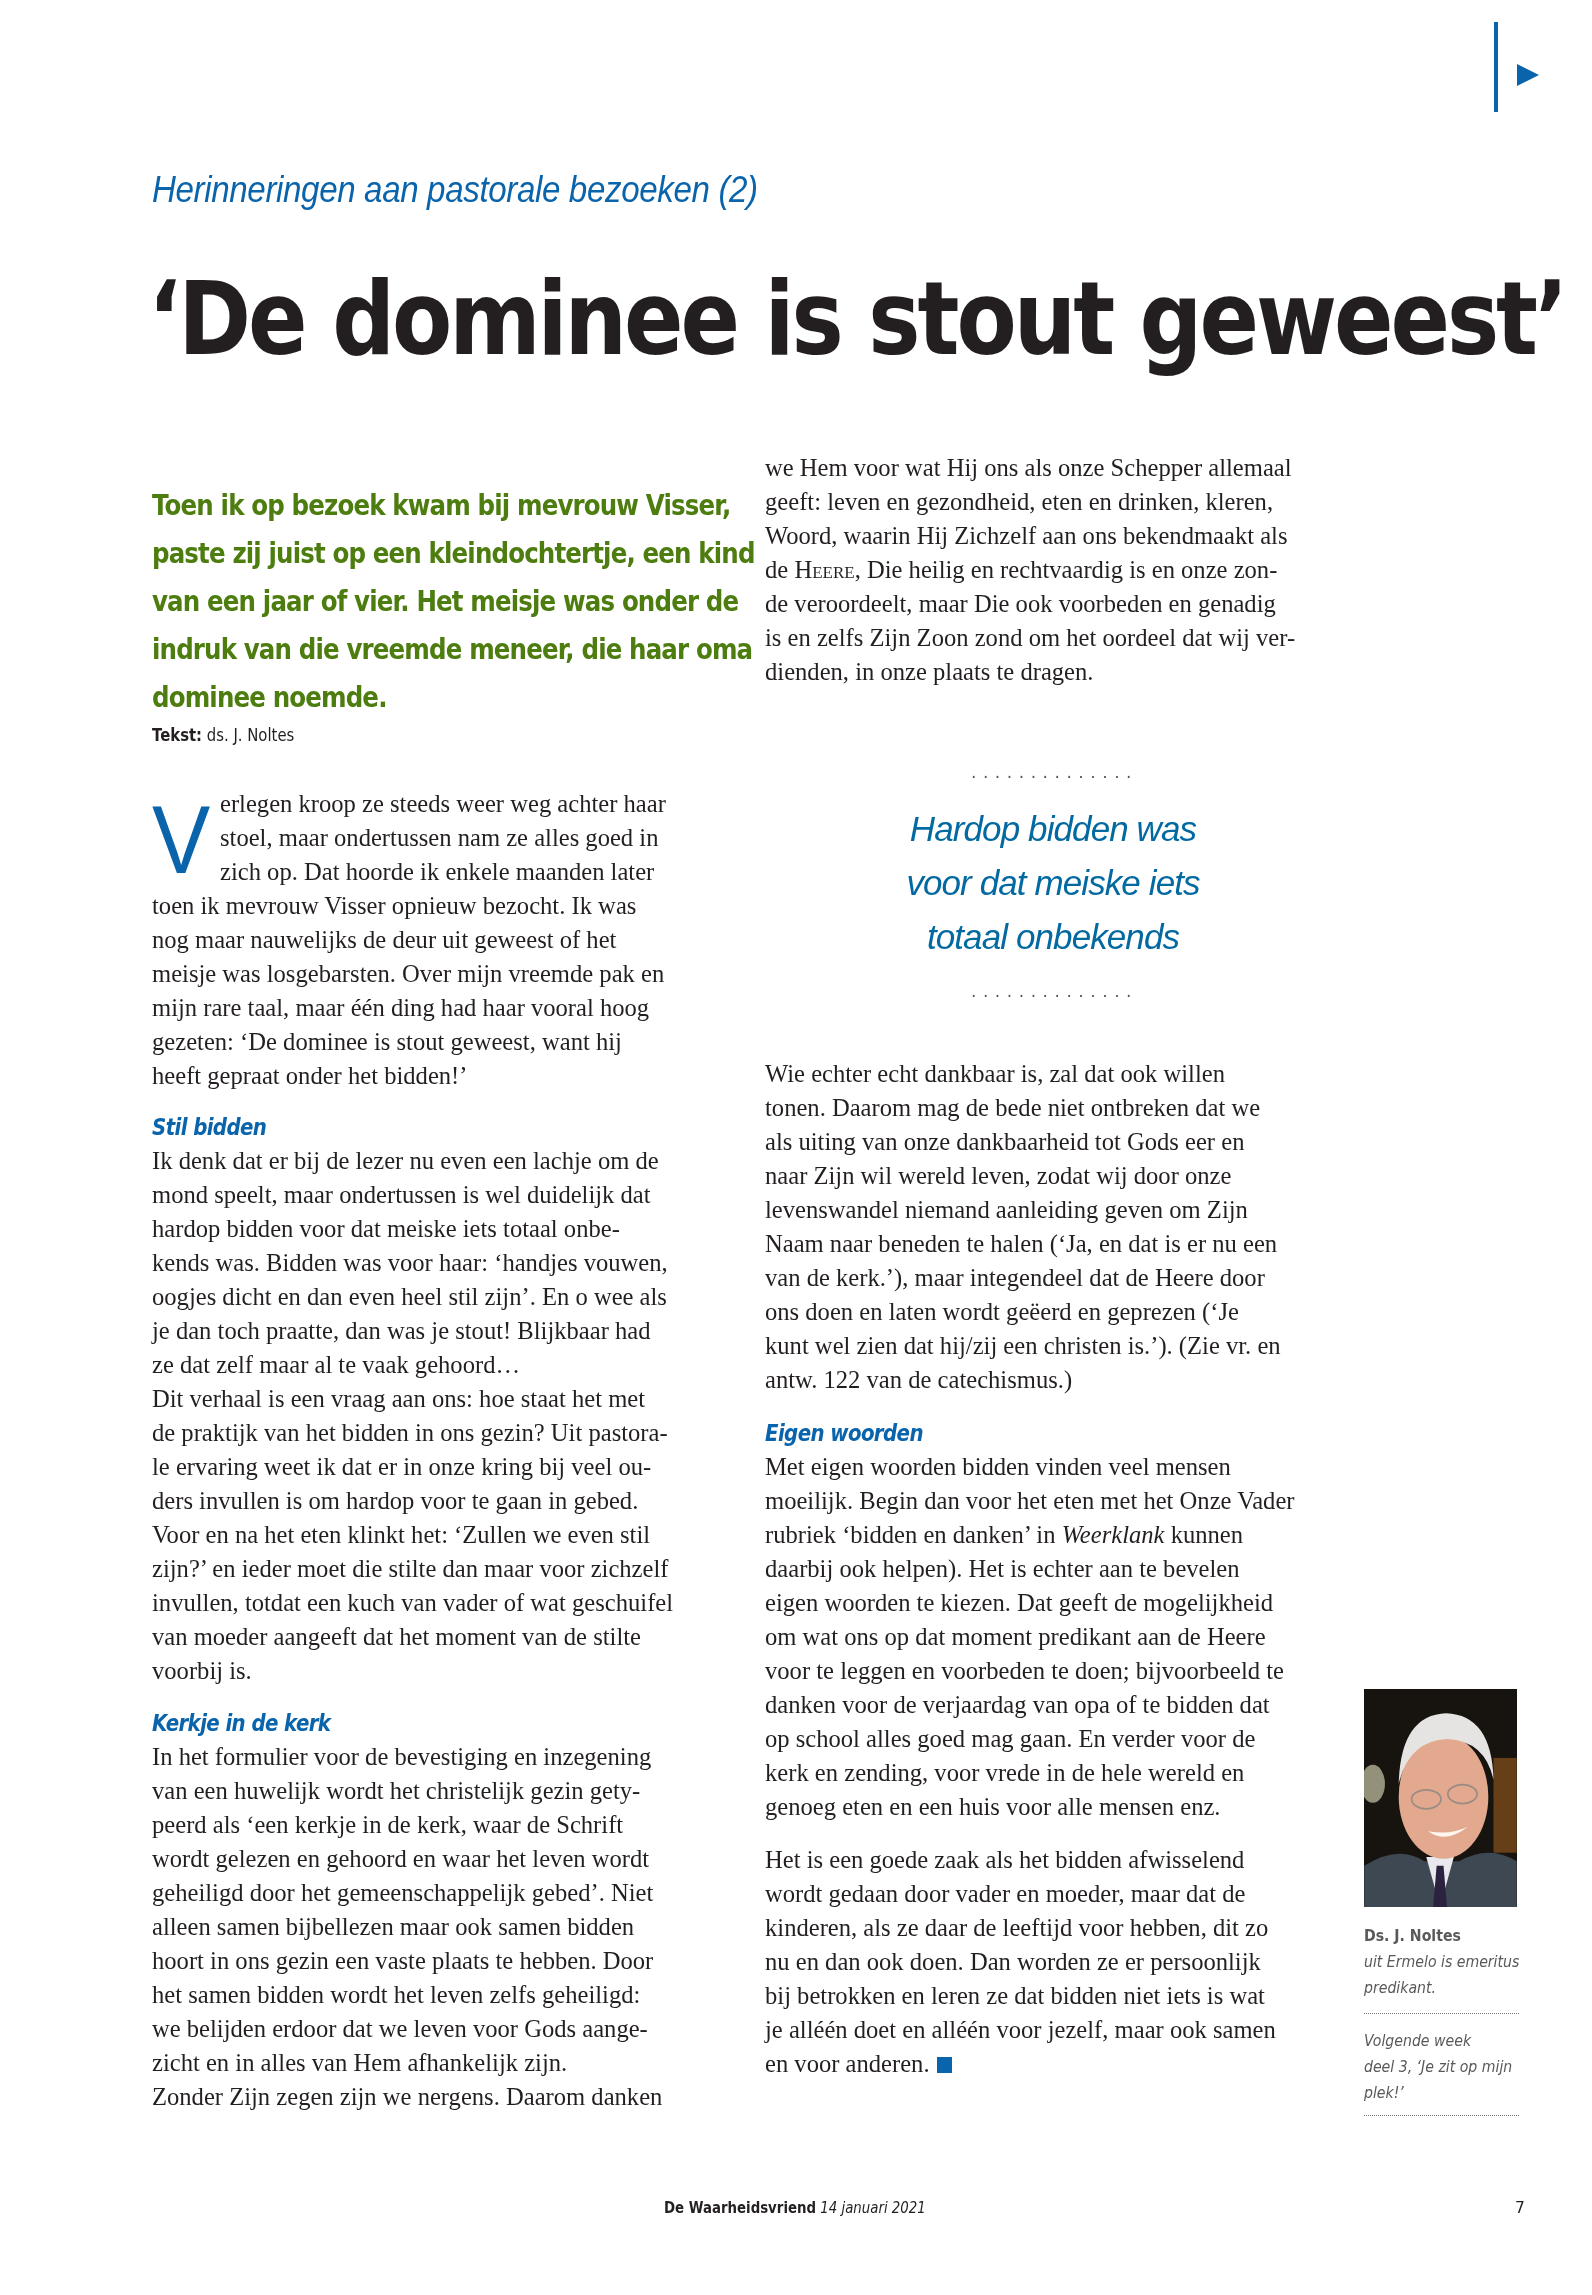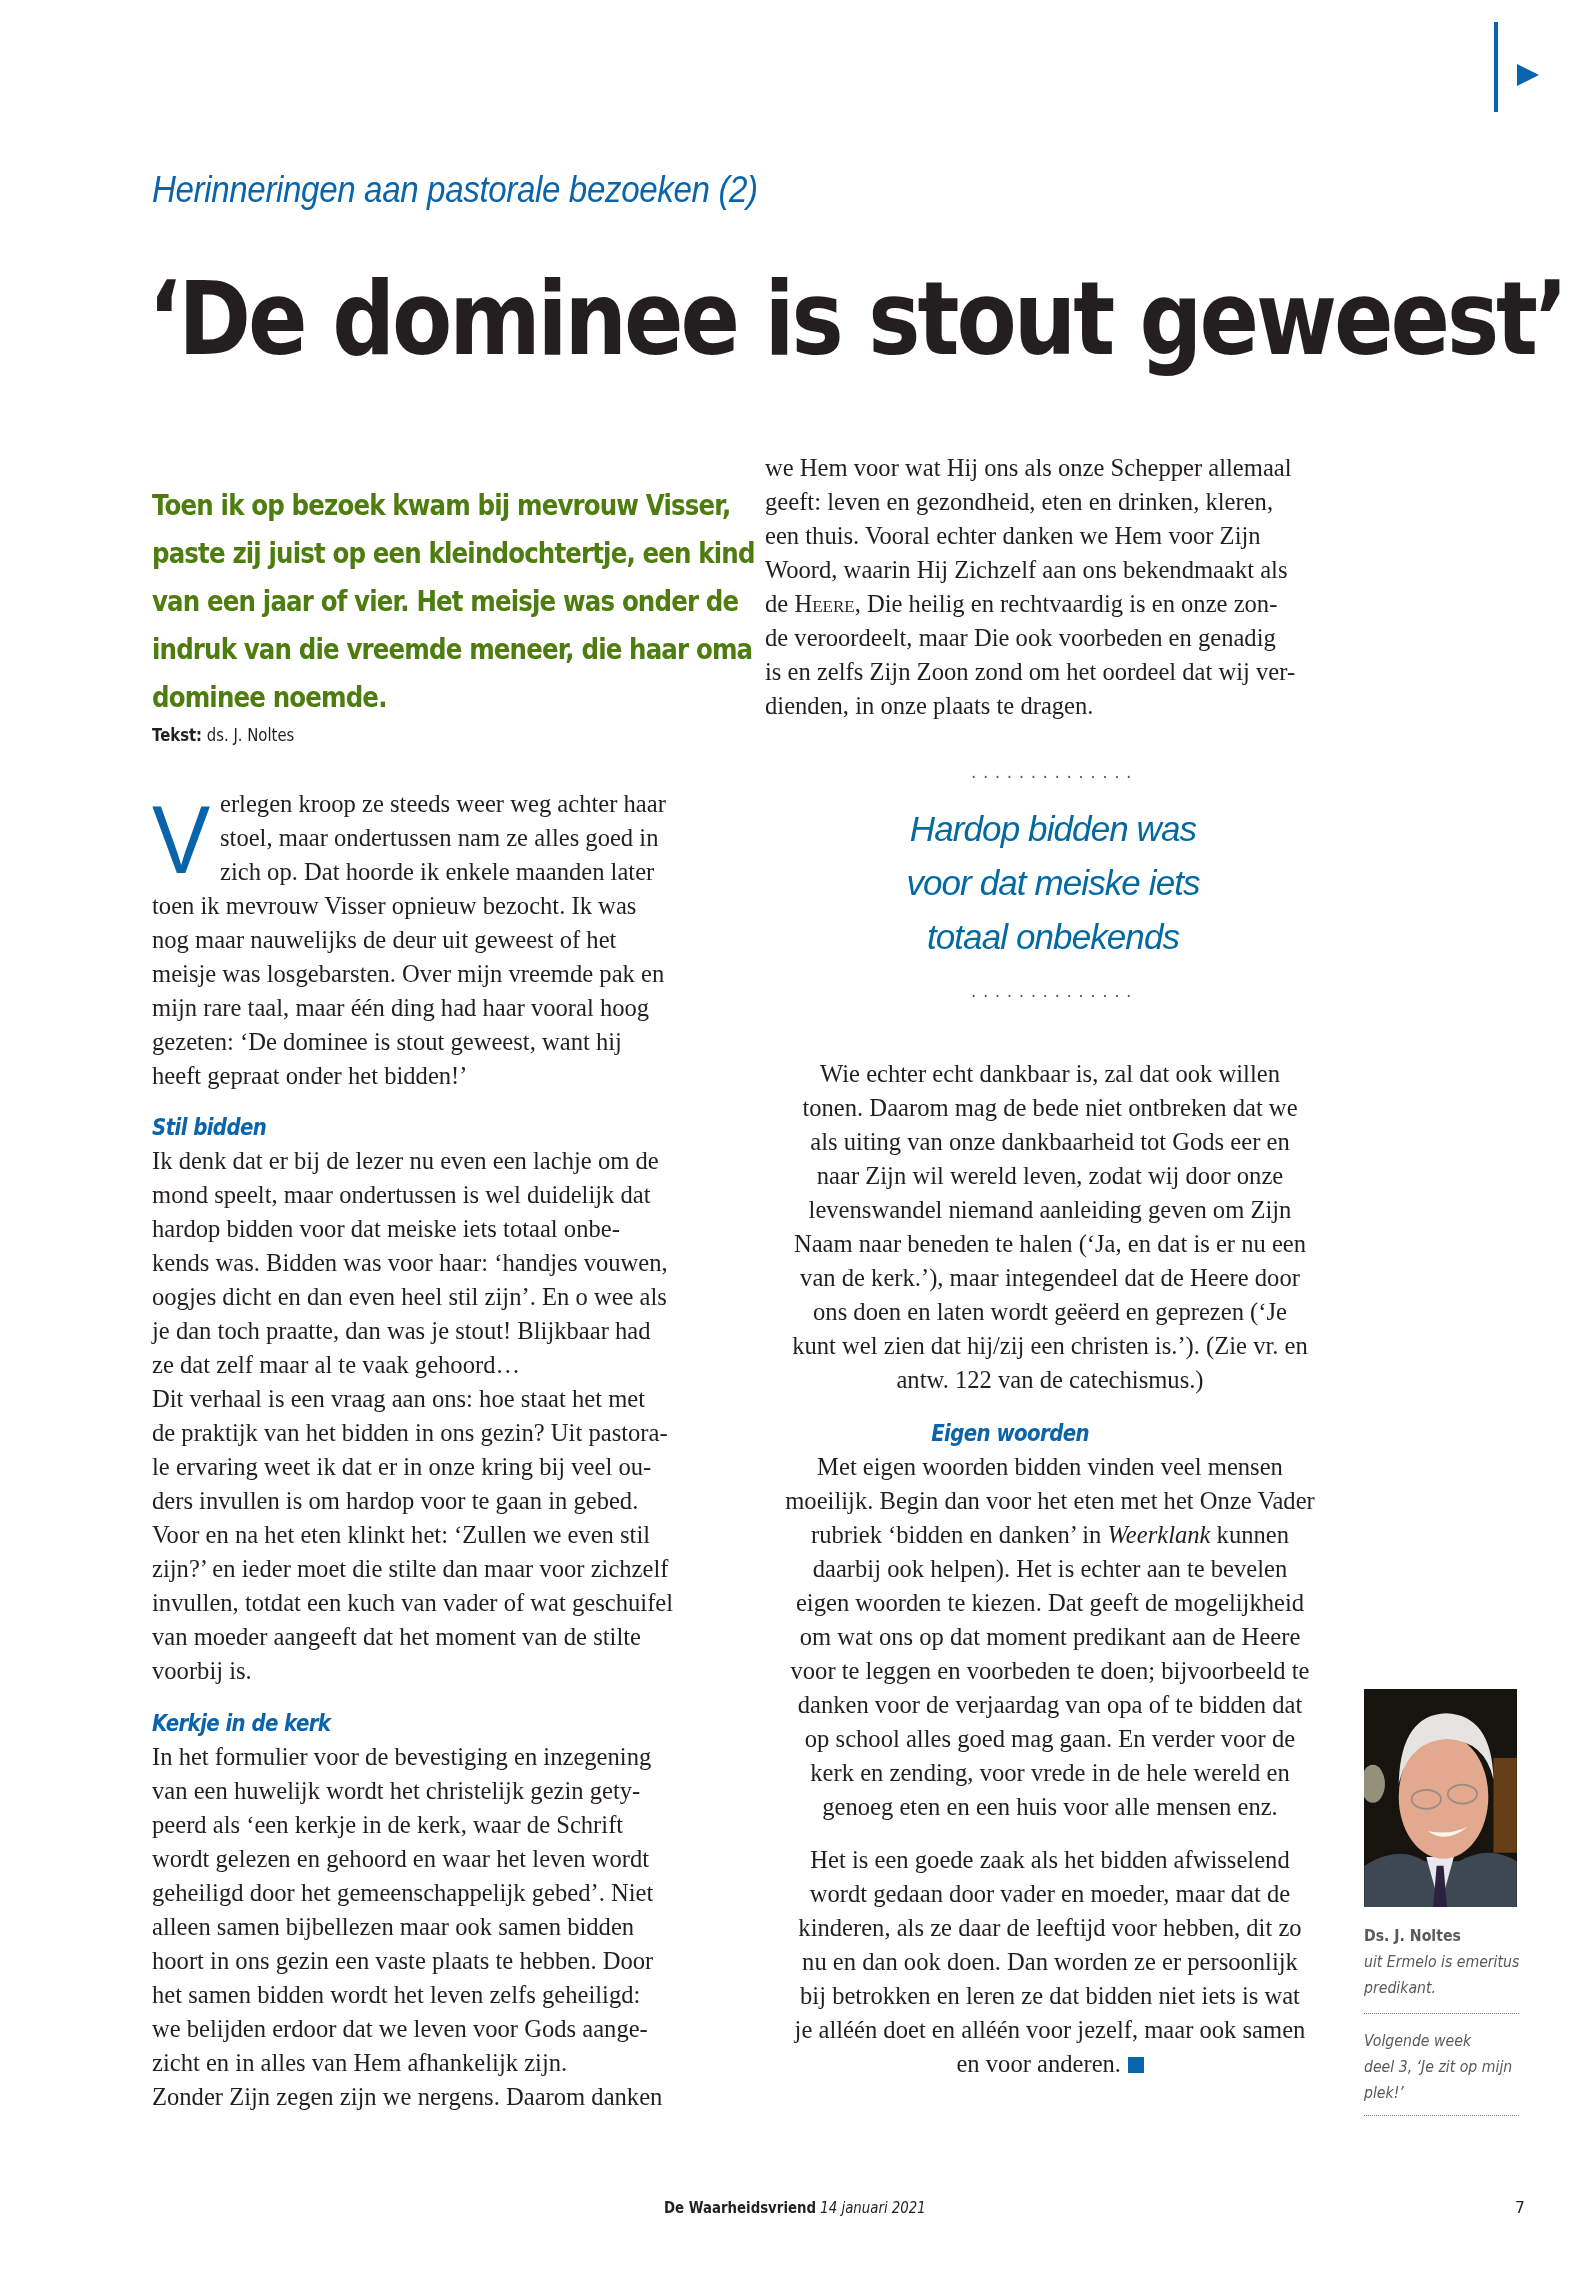--- a/index.html
+++ b/index.html
@@ -23,21 +23,21 @@
     .lead span { display: block; white-space: nowrap; transform: scaleX(0.86); transform-origin: left; }
 
     .byline { left: 152px; top: 725px; font-family: "DejaVu Sans", sans-serif; font-size: 17.3px; color: #231f20;
       transform: scaleX(0.86); transform-origin: left; white-space: nowrap; }
     .byline b { font-weight: bold; }
 
     .col { font-family: "Liberation Serif", serif; font-size: 24.6px; line-height: 34px; color: #231f20; }
     .col .line { display: block; white-space: nowrap; }
     .col-left { left: 152px; top: 787px; width: 570px; }
     .col-right { left: 765px; top: 451px; width: 570px; }
-    .col-right2 { left: 765px; top: 1057px; width: 570px; text-align: center; }
+    .col-right2 { left: 765px; top: 1057px; width: 570px; }
 
     .subhead { display: block; font-family: "DejaVu Sans", sans-serif; font-weight: bold; font-style: italic;
       font-size: 23px; line-height: 34px; color: #0a64ab; letter-spacing: -0.7px; white-space: nowrap;
       transform: scaleX(0.86); transform-origin: left; }
     .gap { display: block; height: 17.3px; }
     .gap-lg { display: block; height: 19px; }
 
     .dropcap-row { position: relative; padding-left: 68px; }
     .dropcap { position: absolute; left: 0; top: 3.5px; font-family: "Liberation Sans", sans-serif; font-weight: normal;
       font-size: 97px; line-height: 1; color: #0a64ab; transform: scaleX(0.9); transform-origin: left; }
@@ -132,21 +132,20 @@
       <span class="line">het samen bidden wordt het leven zelfs geheiligd:</span>
       <span class="line">we belijden erdoor dat we leven voor Gods aange-</span>
       <span class="line">zicht en in alles van Hem afhankelijk zijn.</span>
       <span class="line">Zonder Zijn zegen zijn we nergens. Daarom danken</span>
     </div>
 </div>
 
 <div class="abs col col-right">
     <span class="line">we Hem voor wat Hij ons als onze Schepper allemaal</span>
     <span class="line">geeft: leven en gezondheid, eten en drinken, kleren,</span>
-    <span class="line">een thuis. Vooral echter danken we Hem voor Zijn</span>
     <span class="line">Woord, waarin Hij Zichzelf aan ons bekendmaakt als</span>
     <span class="line">de <span style="font-variant: small-caps;">Heere</span>, Die heilig en rechtvaardig is en onze zon-</span>
     <span class="line">de veroordeelt, maar Die ook voorbeden en genadig</span>
     <span class="line">is en zelfs Zijn Zoon zond om het oordeel dat wij ver-</span>
     <span class="line">dienden, in onze plaats te dragen.</span>
   </div>
 
 <div class="abs pullquote">
   <div class="dots">..............</div>
   <div class="pq-text">

